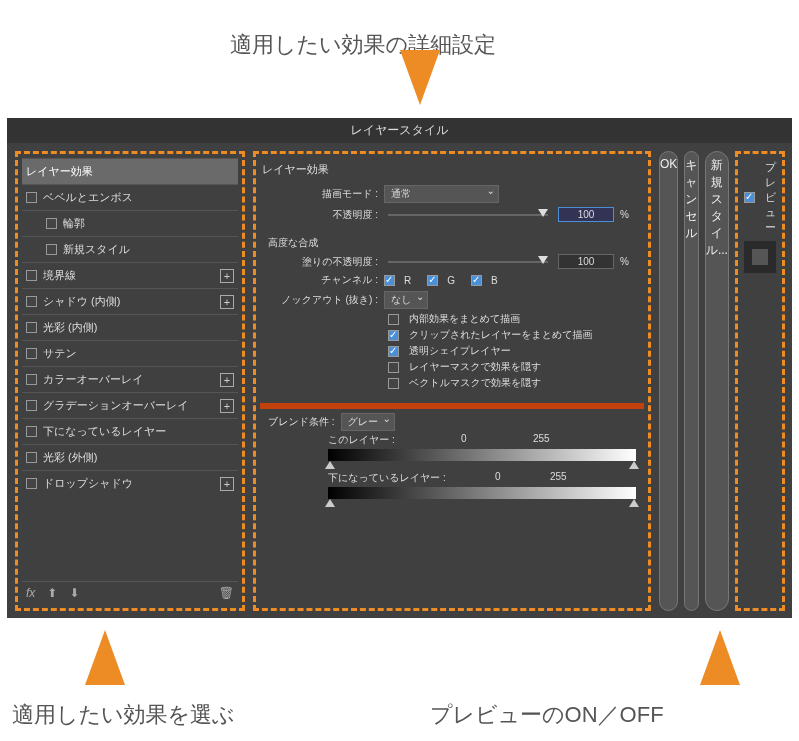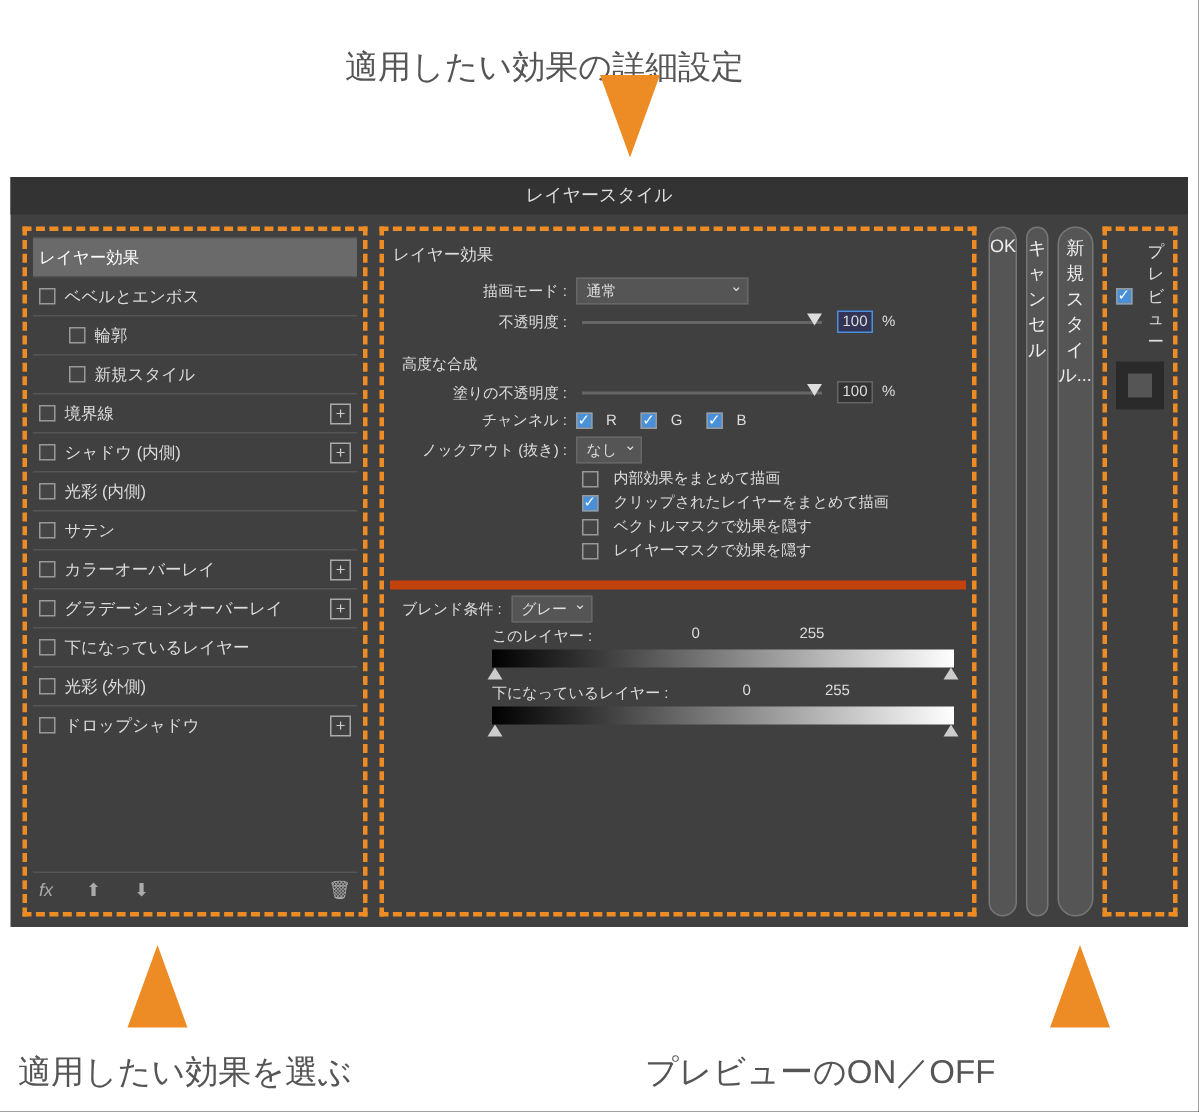--- a/index.html
+++ b/index.html
@@ -15,36 +15,36 @@
 .center-panel { flex: 1; }
 .right-col { width: 125px; display: flex; flex-direction: row; gap: 6px; }
 .style-header { padding: 5px 4px; font-size: 11px; }
 .style-item { display: flex; align-items: center; padding: 5px 4px; border-top: 1px solid #555; position: relative; }
 .style-item.sel { background: #6a6a6a; color: #fff; }
 .style-item.sub { padding-left: 24px; }
 .ck { width: 11px; height: 11px; border: 1px solid #999; margin-right: 6px; background: #444; display: inline-block; flex-shrink: 0; }
 .ck.on { background: #4a90d9; position: relative; }
 .ck.on::after { content: "✓"; position: absolute; left: 0; top: -2px; font-size: 10px; color: #fff; }
 .plus-icon { position: absolute; right: 4px; width: 14px; height: 14px; border: 1px solid #aaa; display: flex; align-items: center; justify-content: center; font-size: 11px; color: #ccc; }
-.bottom-bar { margin-top: auto; border-top: 1px solid #555; padding: 4px; display: flex; gap: 22px; align-items: flex-start; color: #aaa; font-size: 12px; }
+.bottom-bar { margin-top: auto; border-top: 1px solid #555; padding: 4px; display: flex; gap: 12px; align-items: flex-start; color: #aaa; font-size: 12px; }
 .btn { background: #555; border: 1px solid #777; border-radius: 14px; padding: 5px 0; text-align: center; color: #eee; font-size: 12px; cursor: pointer; }
 .preview-box { border: 3px dashed #ED8B24; padding: 6px; }
 .preview-check { display: flex; align-items: center; gap: 4px; margin-bottom: 6px; }
 .preview-img { width: 100%; aspect-ratio: 1; background: #2a2a2a; display: flex; align-items: center; justify-content: center; }
 .preview-inner { width: 50%; height: 50%; background: #555; }
 .sect-title { padding: 4px 2px; font-size: 11px; }
 .sect { padding: 2px 8px 8px 8px; }
 .sub-title { font-size: 10px; padding: 2px 0; }
 .row { display: flex; align-items: center; gap: 6px; padding: 2px 0; font-size: 10px; }
 .row .lbl { width: 110px; text-align: right; }
 .select { background: #555; border: 1px solid #666; padding: 1px 16px 1px 6px; position: relative; font-size: 10px; }
 .select::after { content: "⌄"; position: absolute; right: 3px; top: -1px; }
 .slider { flex: 1; height: 2px; background: #666; position: relative; max-width: 160px; margin: 0 4px; }
 .slider .thumb { position: absolute; right: 0; top: -5px; width: 0; height: 0; border-left: 5px solid transparent; border-right: 5px solid transparent; border-top: 8px solid #ddd; }
-.num-input { width: 24px; background: #333; border: 1px solid #666; color: #ddd; text-align: center; font-size: 10px; padding: 1px; }
+.num-input { width: 56px; background: #333; border: 1px solid #666; color: #ddd; text-align: center; font-size: 10px; padding: 1px; }
 .num-input.hl { border: 1px solid #4a90d9; background: #335; }
 .chk-row { display: flex; align-items: center; gap: 4px; padding: 1px 0 1px 120px; font-size: 10px; }
 .gradient-bar { height: 12px; background: linear-gradient(to right, #000, #fff); position: relative; margin: 2px 0 10px 0; }
 .gradient-bar .left-marker, .gradient-bar .right-marker { position: absolute; bottom: -8px; width: 0; height: 0; border-left: 5px solid transparent; border-right: 5px solid transparent; border-bottom: 8px solid #ccc; }
 .gradient-bar .left-marker { left: -3px; }
 .gradient-bar .right-marker { right: -3px; }
 .blend-labels { display: flex; justify-content: space-between; font-size: 10px; margin: 0 0 2px 0; }
 .ch-group { display: flex; gap: 16px; align-items: center; }
 </style>
 </head>
@@ -175,26 +175,30 @@
         <div id="adv-opts">
             <div class="chk-row">
               <span class="ck"></span>
               <span>内部効果をまとめて描画</span>
             </div>
             <div class="chk-row">
               <span class="ck on"></span>
               <span>クリップされたレイヤーをまとめて描画</span>
             </div>
             <div class="chk-row">
+              <span class="ck on"></span>
+              <span>透明シェイプレイヤー</span>
+            </div>
+            <div class="chk-row">
+              <span class="ck"></span>
+              <span>レイヤーマスクで効果を隠す</span>
+            </div>
+            <div class="chk-row">
               <span class="ck"></span>
               <span>ベクトルマスクで効果を隠す</span>
-            </div>
-            <div class="chk-row">
-              <span class="ck"></span>
-              <span>レイヤーマスクで効果を隠す</span>
             </div>
           </div>
       </div>
 
       <div class="sect" style="border-top:6px solid #c2410c; margin-top:4px;">
         <div class="row">
           <span>ブレンド条件 :</span>
           <span class="select">グレー</span>
         </div>
         <div style="padding-left:60px;">

